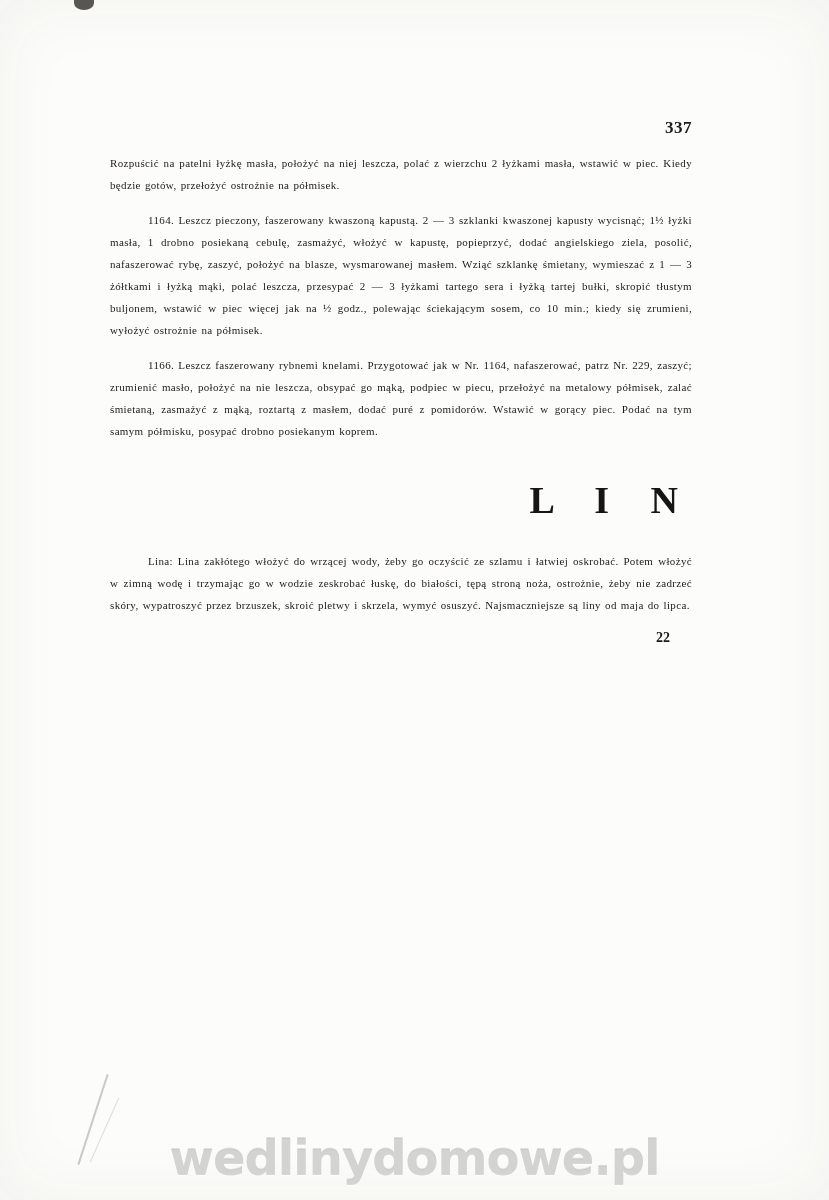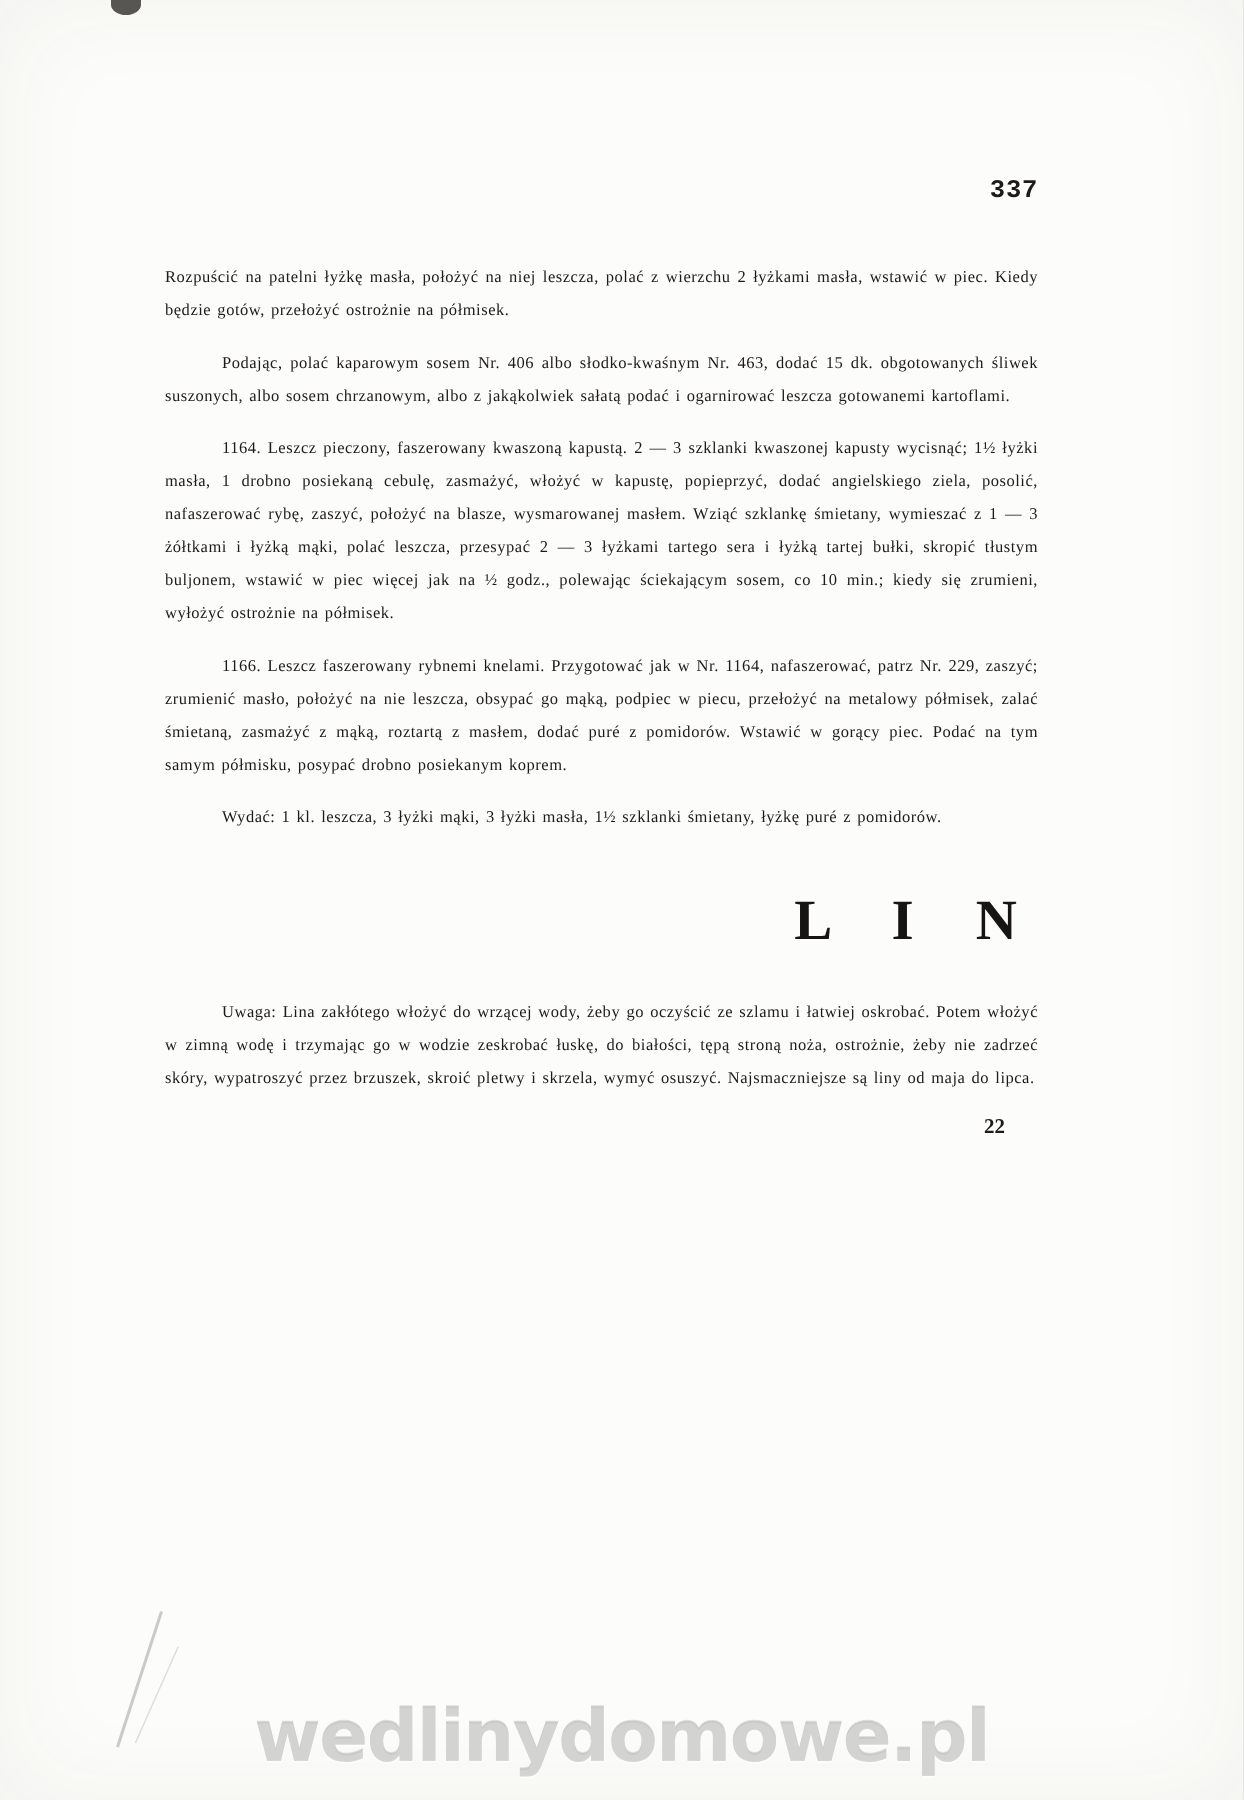--- a/index.html
+++ b/index.html
@@ -22,22 +22,21 @@
     position: absolute;
     left: 110px;
     top: 118px;
     width: 582px;
   }
   .page-number {
     text-align: right;
     font-size: 17px;
     font-weight: bold;
     letter-spacing: 0.5px;
-    margin: 0 0 37px 0;
-    font-family: Liberation Mono, monospace;
+    margin: 0 0 14px 0;
   }
   p.para {
     margin: 0 0 13px 0;
     font-size: 11px;
     line-height: 22px;
     text-align: justify;
     letter-spacing: 0.35px;
     word-spacing: 1px;
   }
   p.para.indent {
@@ -113,32 +112,30 @@
 <div class="page">
 
   <div class="corner-mark"></div>
 
   <div class="text-block">
 
     <div class="page-number">337</div>
 
     <p class="para">Rozpuścić na patelni łyżkę masła, położyć na niej leszcza, polać z wierzchu 2 łyżkami masła, wstawić w piec. Kiedy będzie gotów, przełożyć ostrożnie na półmisek.</p>
 
-    <p class="para indent">Podając, polać kaparowym sosem Nr. 406 albo słodko-kwaśnym Nr. 463, dodać 15 dk. obgotowanych śliwek suszonych, albo sosem chrzanowym, albo z jakąkolwiek sałatą podać i ogarnirować leszcza gotowanemi kartoflami.</p>
 
     <p class="para indent"><b class="lead">1164. Leszcz pieczony, faszerowany kwaszoną kapustą.</b> <span>2 — 3 szklanki kwaszonej kapusty wycisnąć; 1½ łyżki masła, 1 drobno posiekaną cebulę, zasmażyć, włożyć w kapustę, popieprzyć, dodać angielskiego ziela, posolić, nafaszerować rybę, zaszyć, położyć na blasze, wysmarowanej masłem. Wziąć szklankę śmietany, wymieszać z 1 — 3 żółtkami i łyżką mąki, polać leszcza, przesypać 2 — 3 łyżkami tartego sera i łyżką tartej bułki, skropić tłustym buljonem, wstawić w piec więcej jak na ½ godz., polewając ściekającym sosem, co 10 min.; kiedy się zrumieni, wyłożyć ostrożnie na półmisek.</span></p>
 
 
     <p class="para indent"><b class="lead">1166. Leszcz faszerowany rybnemi knelami.</b> <span>Przygotować jak w Nr. 1164, nafaszerować, patrz Nr. 229, zaszyć; zrumienić masło, położyć na nie leszcza, obsypać go mąką, podpiec w piecu, przełożyć na metalowy półmisek, zalać śmietaną, zasmażyć z mąką, roztartą z masłem, dodać puré z pomidorów. Wstawić w gorący piec. Podać na tym samym półmisku, posypać drobno posiekanym koprem.</span></p>
 
-    <p class="para indent">Wydać: 1 kl. leszcza, 3 łyżki mąki, 3 łyżki masła, 1½ szklanki śmietany, łyżkę puré z pomidorów.</p>
 
     <div class="section-heading">L I N</div>
 
-    <p class="para indent"><b class="lead">Uwaga:</b> <span>Lina zakłótego włożyć do wrzącej wody, żeby go oczyścić ze szlamu i łatwiej oskrobać. Potem włożyć w zimną wodę i trzymając go w wodzie zeskrobać łuskę, do białości, tępą stroną noża, ostrożnie, żeby nie zadrzeć skóry, wypatroszyć przez brzuszek, skroić pletwy i skrzela, wymyć osuszyć. Najsmaczniejsze są liny od maja do lipca.</span></p>
+    <p class="para indent"><b class="lead">Lina:</b> <span>Lina zakłótego włożyć do wrzącej wody, żeby go oczyścić ze szlamu i łatwiej oskrobać. Potem włożyć w zimną wodę i trzymając go w wodzie zeskrobać łuskę, do białości, tępą stroną noża, ostrożnie, żeby nie zadrzeć skóry, wypatroszyć przez brzuszek, skroić pletwy i skrzela, wymyć osuszyć. Najsmaczniejsze są liny od maja do lipca.</span></p>
 
     <div class="footer-number">22</div>
   </div>
 
   <div class="watermark">wedlinydomowe.pl</div>
 
   <div class="scratch scratch-1"></div>
   <div class="scratch scratch-2"></div>
 
 </div>

